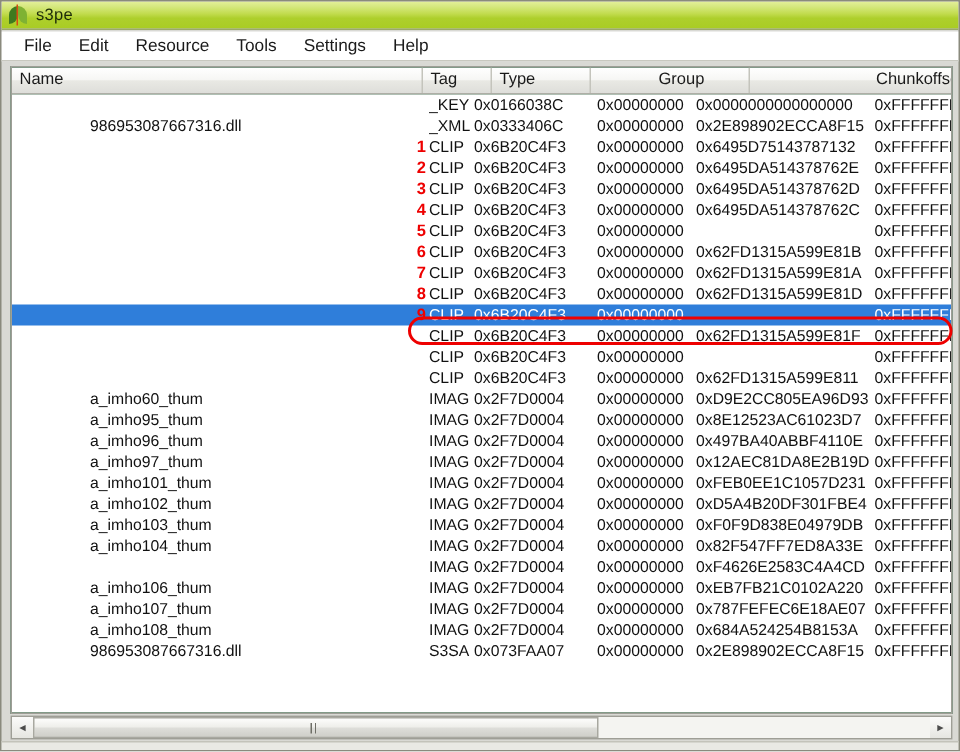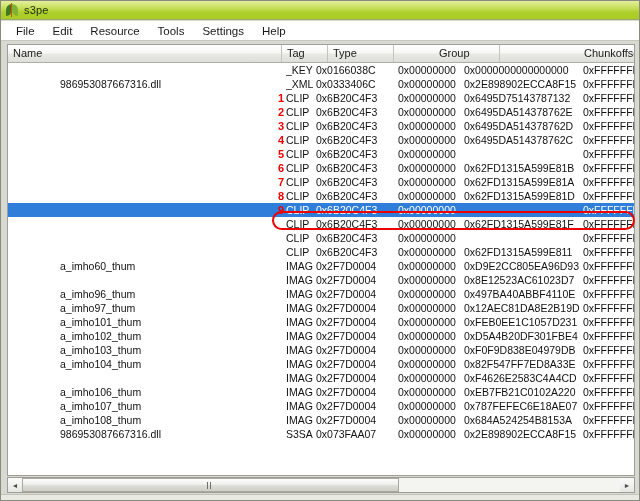--- a/index.html
+++ b/index.html
@@ -365,20 +365,21 @@
         </div>
         <div class="row">
           <div class="cell c-name">a_imho60_thum</div>
           <div class="cell c-tag">IMAG</div>
           <div class="cell c-type">0x2F7D0004</div>
           <div class="cell c-group">0x00000000</div>
           <div class="cell c-inst">0xD9E2CC805EA96D93</div>
           <div class="cell c-chunk">0xFFFFFFFF</div>
         </div>
         <div class="row">
+          <div class="cell c-name">a_imho95_thum</div>
           <div class="cell c-tag">IMAG</div>
           <div class="cell c-type">0x2F7D0004</div>
           <div class="cell c-group">0x00000000</div>
           <div class="cell c-inst">0x8E12523AC61023D7</div>
           <div class="cell c-chunk">0xFFFFFFFF</div>
         </div>
         <div class="row">
           <div class="cell c-name">a_imho96_thum</div>
           <div class="cell c-tag">IMAG</div>
           <div class="cell c-type">0x2F7D0004</div>

